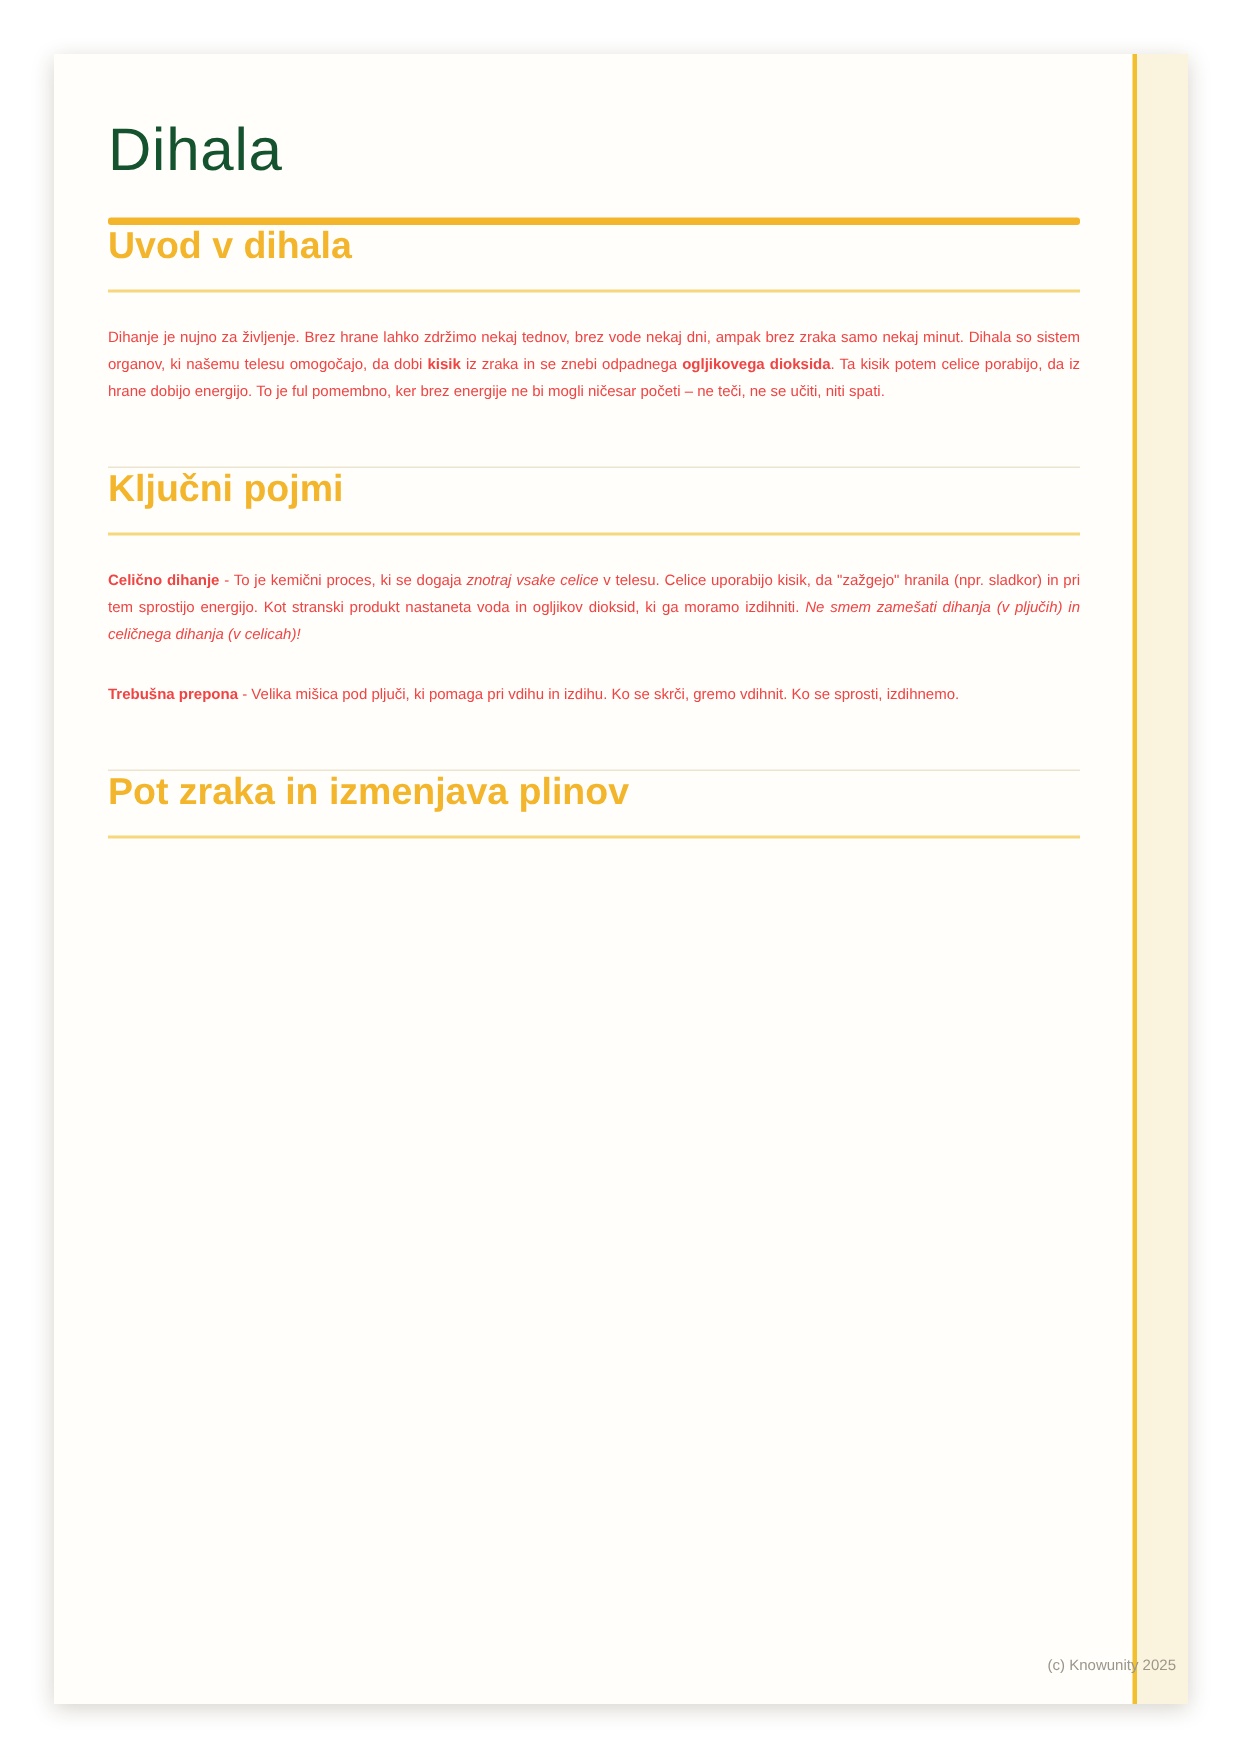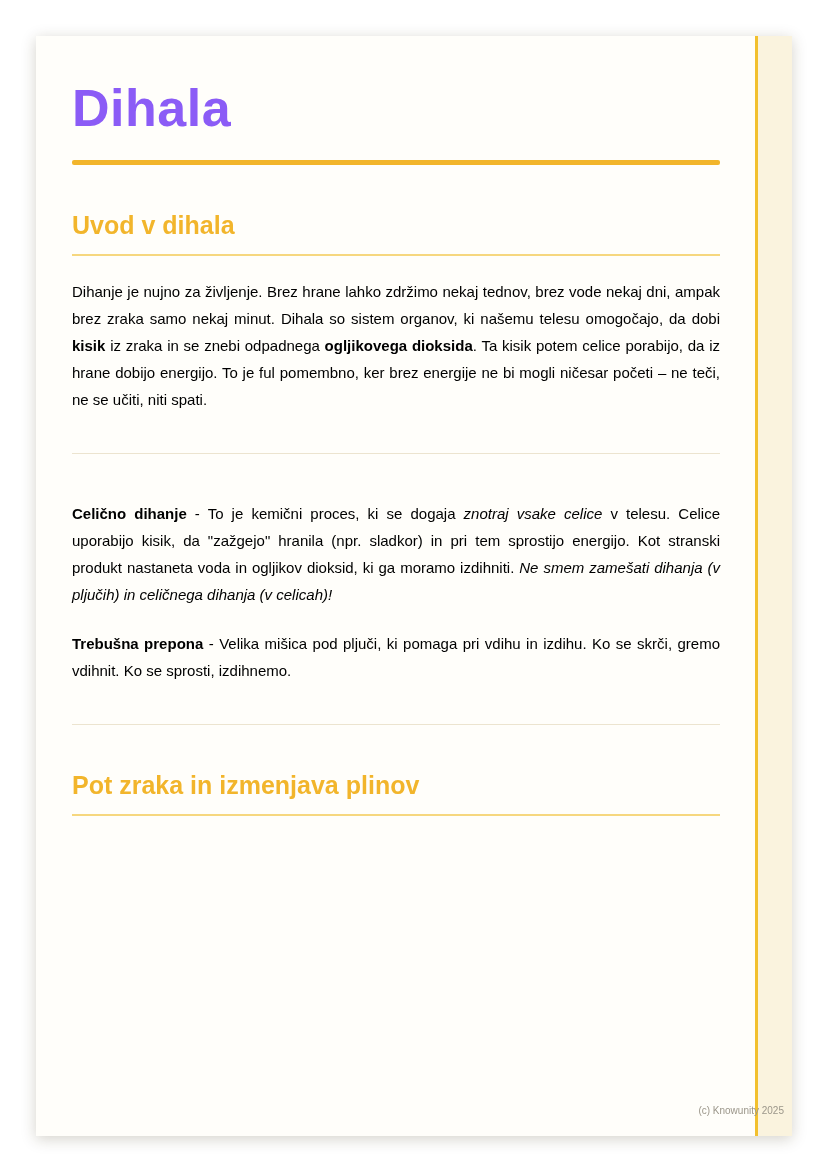--- a/index.html
+++ b/index.html
@@ -27,46 +27,45 @@
     width:3px;
     background:#f2c02e;
   }
   .content{
     position:absolute;
     left:36px;top:0;
     width:648px;
   }
   .doc-title{
     margin-top:42px;
-    font-size:52px;
-    font-weight:700;
+    font-size:40px;
+    font-weight:400;
     letter-spacing:0.5px;
-    color:#8b5cf6;
+    color:#14532d;
   }
   .title-rule{
     margin-top:22px;
     height:5px;
     background:#f2b52b;
     border-radius:2px;
   }
   .section{
-    margin-top:46px;
   }
   .section-heading{
     font-size:25px;
     font-weight:800;
     color:#f2b52b;
     padding-bottom:14px;
     border-bottom:2px solid #f6d77e;
   }
   .para{
     margin-top:22px;
-    font-size:15px;
+    font-size:10px;
     line-height:1.8;
-    color:#000000;
+    color:#ef4444;
     text-align:justify;
   }
   .divider{
     margin-top:40px;
     border-top:1px solid #ece4cf;
     height:0;
   }
   .b{font-weight:700;}
   .i{font-style:italic;}
   .strike{text-decoration:line-through;}
@@ -91,20 +90,21 @@
     <div class="title-rule"></div>
 
     <div class="section">
       <div class="section-heading">Uvod v dihala</div>
       <div class="para"><span>Dihanje je nujno za življenje. Brez hrane lahko zdržimo nekaj tednov, brez vode nekaj dni, ampak brez zraka samo nekaj minut. Dihala so sistem organov, ki našemu telesu omogočajo, da dobi </span><span class="b">kisik</span><span> iz zraka in se znebi odpadnega </span><span class="b">ogljikovega dioksida</span><span>. Ta kisik potem celice porabijo, da iz hrane dobijo energijo. To je ful pomembno, ker brez energije ne bi mogli ničesar početi – ne teči, ne se učiti, niti spati.</span></div>
     </div>
 
     <div class="divider"></div>
 
     <div class="section">
+      <div class="section-heading">Ključni pojmi</div>
       <div class="para"><span class="b">Celično dihanje</span><span> - To je kemični proces, ki se dogaja </span><span class="i">znotraj vsake celice</span><span> v telesu. Celice uporabijo kisik, da "zažgejo" hranila (npr. sladkor) in pri tem sprostijo energijo. Kot stranski produkt nastaneta voda in ogljikov dioksid, ki ga moramo izdihniti. </span><span class="i">Ne smem zamešati dihanja (v pljučih) in celičnega dihanja (v celicah)!</span></div>
       <div class="para"><span class="b">Trebušna prepona</span><span> - Velika mišica pod pljuči, ki pomaga pri vdihu in izdihu. Ko se skrči, gremo vdihnit. Ko se sprosti, izdihnemo.</span></div>
     </div>
 
     <div class="divider"></div>
 
     <div class="section">
       <div class="section-heading">Pot zraka in izmenjava plinov</div>
     </div>
 

